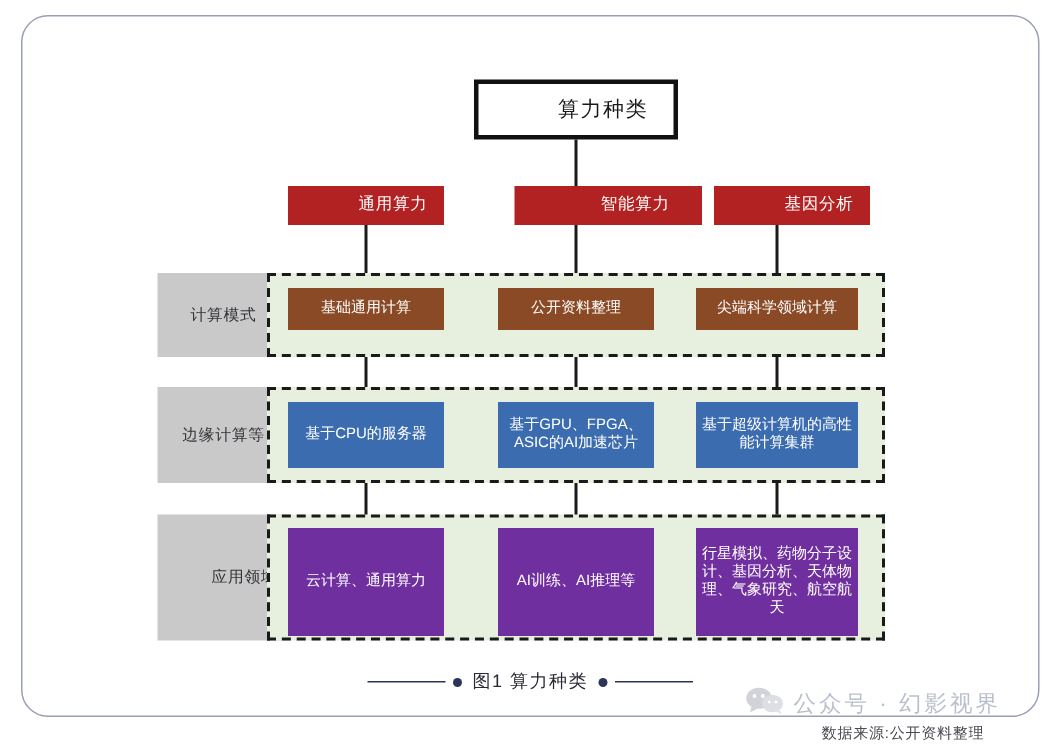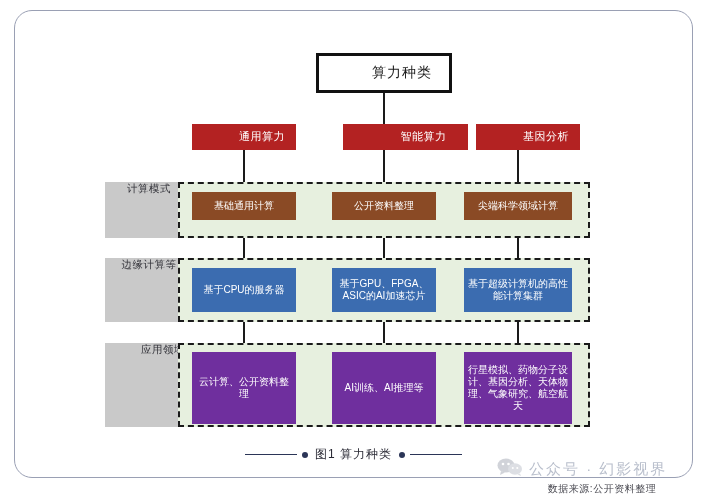--- a/index.html
+++ b/index.html
@@ -76,21 +76,21 @@
 
   
   .row-label {
     position: absolute;
     left: 105px;
     width: 88px;
     background: #c9c9c9;
     color: #33333a;
     font-size: 10.5px;
     display: flex;
-    align-items: flex-start;
+    align-items: center;
     justify-content: center;
     letter-spacing: .5px;
     box-sizing: border-box;
   }
 
   
   .band {
     position: absolute;
     left: 178px;
     width: 412px;
@@ -264,21 +264,21 @@
       <span>基于超级计算机的高性能计算集群</span>
     </div>
   </div>
 
   <div id="row-2">
     <div class="row-label">
       <span>应用领域</span>
     </div>
     <div class="band" id="band-2"></div>
     <div class="box node node-2 col-0 r2">
-      <span>云计算、公开资料整理</span>
+      <span>云计算、通用算力</span>
     </div>
     <div class="box node node-2 col-1 r2">
       <span>AI训练、AI推理等</span>
     </div>
     <div class="box node node-2 col-2 r2">
       <span>行星模拟、药物分子设计、基因分析、天体物理、气象研究、航空航天</span>
     </div>
   </div>
 
   <div id="caption-wrap">

